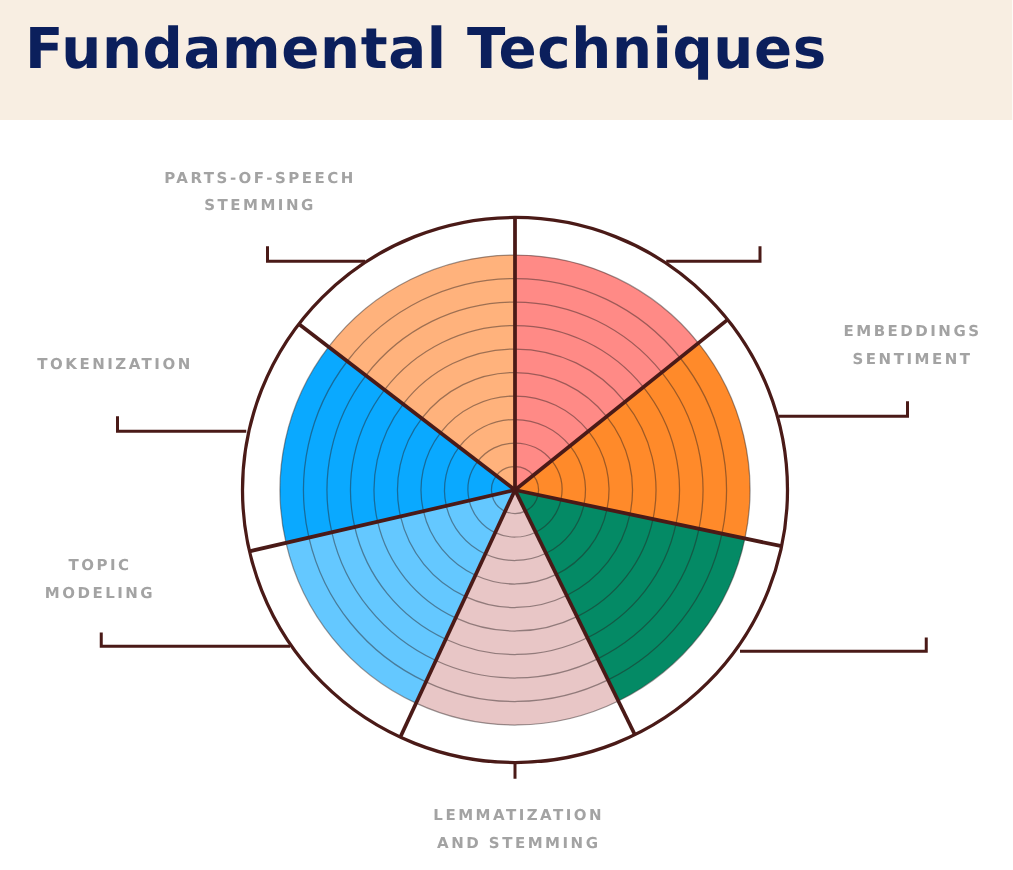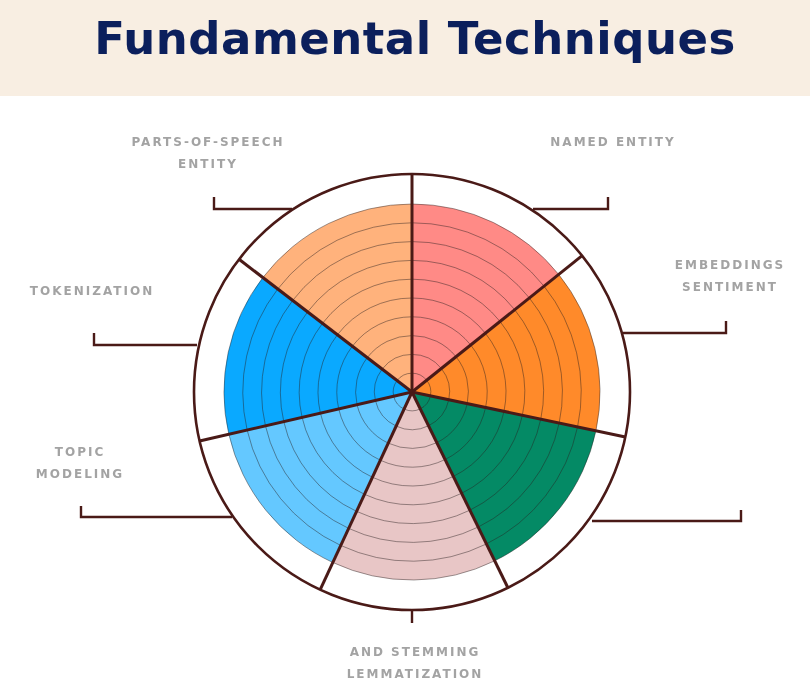--- a/index.html
+++ b/index.html
@@ -1,18 +1,18 @@
 <!DOCTYPE html>
 <html><head>
 <meta charset="utf-8">
 <style>
   html, body { margin: 0; padding: 0; }
   body { width: 810px; height: 696px; background: #ffffff; position: relative; overflow: hidden; font-family: "DejaVu Sans", sans-serif; }
   .header { position: absolute; left: 0; top: 0; width: 810px; height: 96px; background: #f8eee2; }
-  .title { position: absolute; left: 0; top: 8px; width: 810px; text-align: center; font-family: "DejaVu Sans", sans-serif; font-weight: bold; font-size: 45px; letter-spacing: 0.5px; color: #0b1f5c; line-height: 62px; padding-left: 20px; box-sizing: border-box; }
+  .title { position: absolute; left: 0; top: 8px; width: 810px; font-family: "DejaVu Sans", sans-serif; font-weight: bold; font-size: 45px; letter-spacing: 0.5px; color: #0b1f5c; line-height: 62px; padding-left: 20px; box-sizing: border-box; }
   svg.wheel { position: absolute; left: 0; top: 0; }
   .label { position: absolute; font-family: "DejaVu Sans", sans-serif; font-weight: bold; font-size: 12px; letter-spacing: 2px; color: #a3a3a3; line-height: 22px; text-align: center; white-space: nowrap; }
 </style>
 </head>
 <body>
 
 <div class="header">
   <div class="title">Fundamental Techniques</div>
 </div>
 
@@ -114,34 +114,33 @@
     <polyline points="94,333 94,345 197,345"></polyline>
     <polyline points="623,333 726,333 726,321"></polyline>
     <polyline points="81,506 81,517 232,517"></polyline>
     <polyline points="592,521 741,521 741,510"></polyline>
     <polyline points="412,610 412,623"></polyline>
   </g>
 </svg>
 
 <div class="label" style="left:98px; top:131px; width:220px;">
   <div>PARTS-OF-SPEECH</div>
-  <div>ENTITY</div>
+  <div>STEMMING</div>
 </div>
 <div class="label" style="left:513px; top:131px; width:200px;">
-  <div>NAMED ENTITY</div>
 </div>
 <div class="label" style="left:2px; top:280px; width:180px;">
   <div>TOKENIZATION</div>
 </div>
 <div class="label" style="left:650px; top:254px; width:160px;">
   <div>EMBEDDINGS</div>
   <div>SENTIMENT</div>
 </div>
 <div class="label" style="left:15px; top:441px; width:130px;">
   <div>TOPIC</div>
   <div>MODELING</div>
 </div>
 <div class="label" style="left:645px; top:442px; width:160px;">
 </div>
 <div class="label" style="left:310px; top:641px; width:210px;">
+  <div>LEMMATIZATION</div>
   <div>AND STEMMING</div>
-  <div>LEMMATIZATION</div>
 </div>
 
 </body></html>

